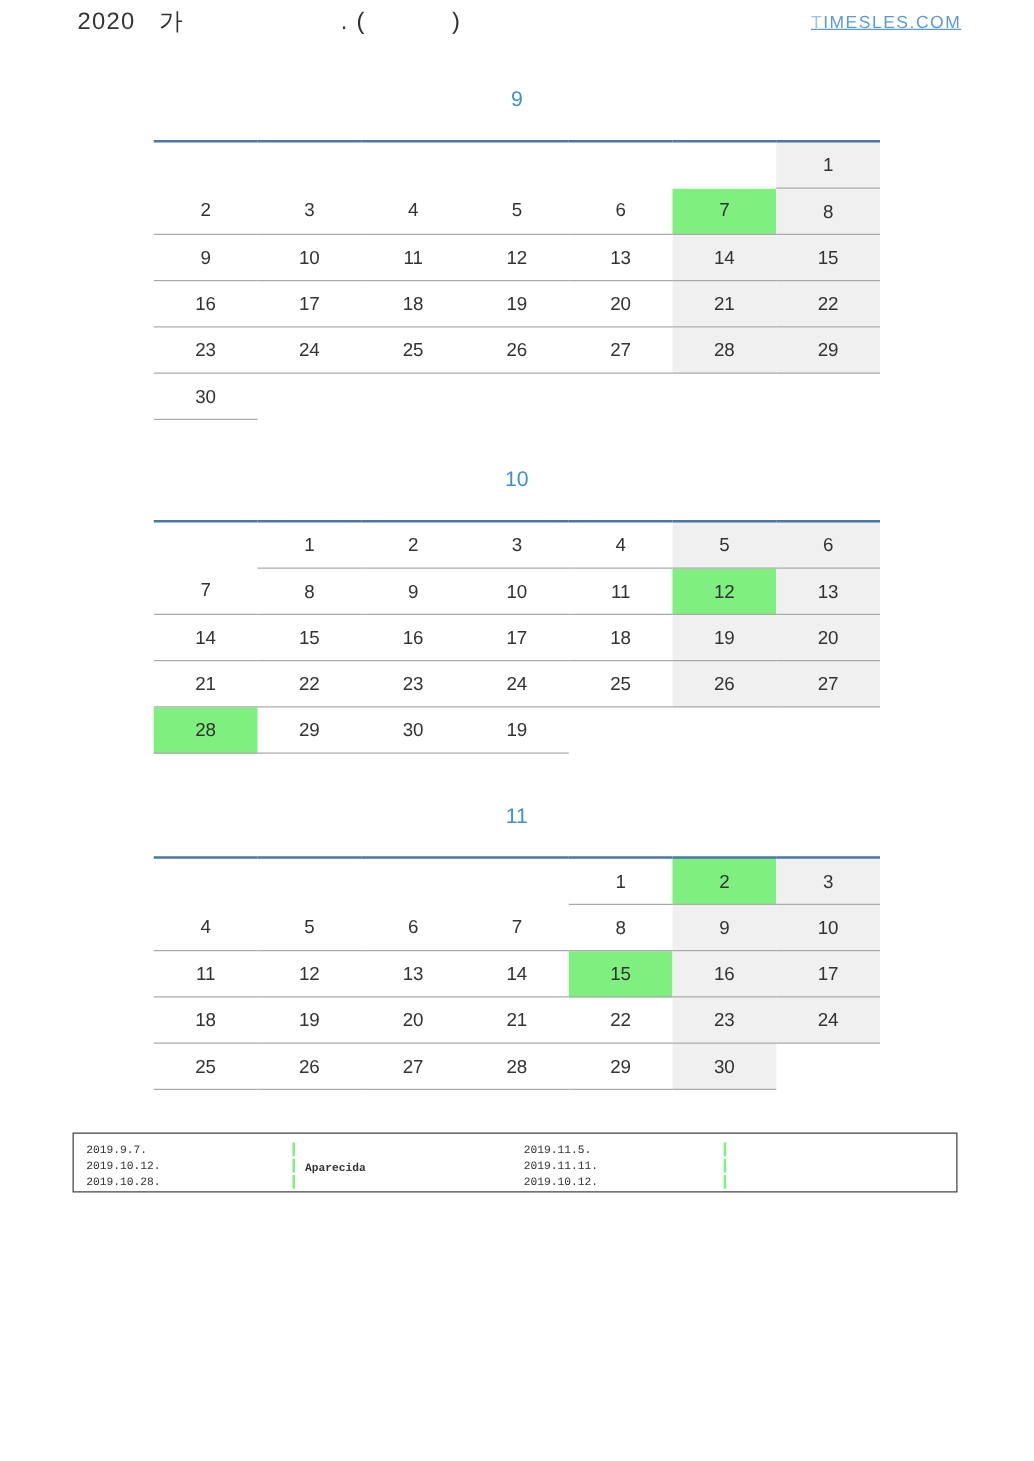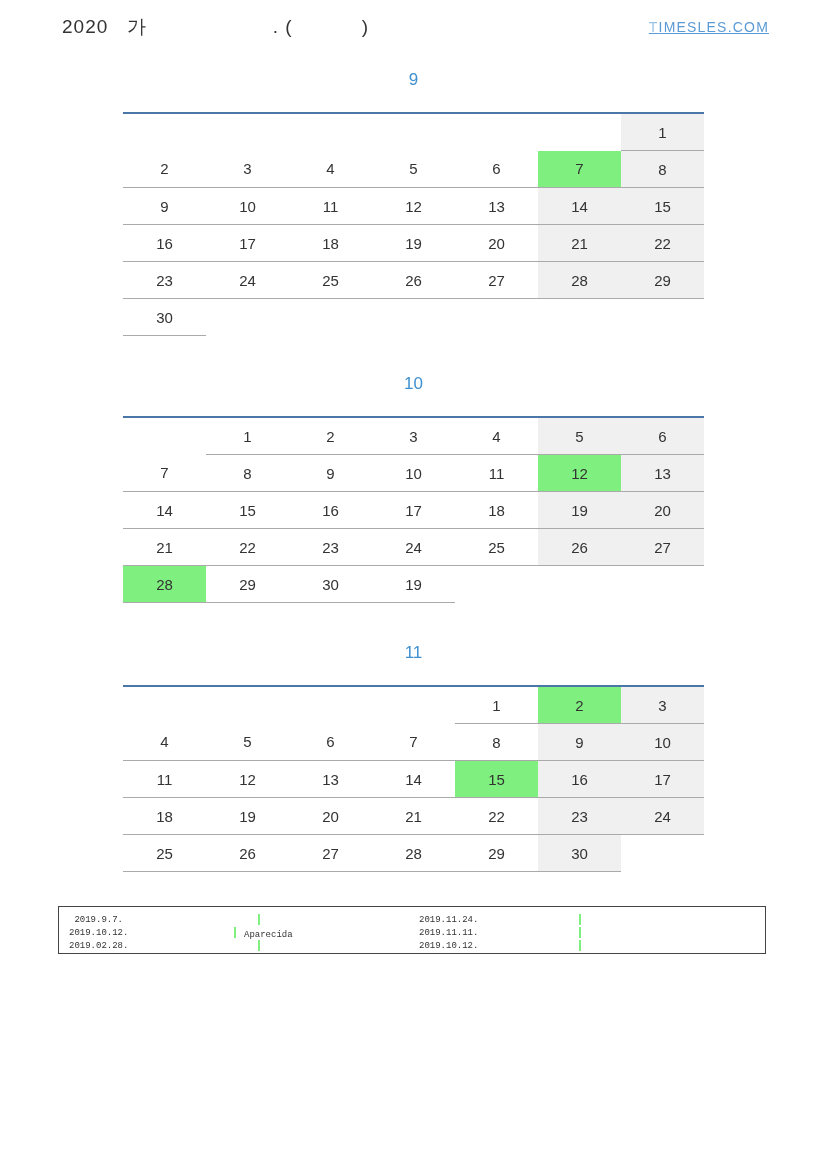--- a/index.html
+++ b/index.html
@@ -16,21 +16,21 @@
   }
   .page {
     position: relative;
     width: 827px;
     height: 1169px;
     box-sizing: border-box;
   }
   
   .header {
     position: absolute;
-    top: 14px;
+    top: 4px;
     left: 0;
     width: 827px;
     height: 34px;
   }
   .header-title {
     position: absolute;
     left: 62px;
     top: 0;
     font-size: 19px;
     letter-spacing: 1px;
@@ -102,32 +102,31 @@
   }
   
   .legend {
     position: absolute;
     left: 58px;
     top: 906px;
     width: 708px;
     height: 48px;
     border: 1px solid #444444;
     box-sizing: border-box;
-    text-align: center;
   }
   .legend-col {
     position: absolute;
     top: 7px;
     font-family: "Liberation Mono", monospace;
     font-size: 9px;
     color: #333333;
     line-height: 13px;
   }
   .legend-col.c1 { left: 10px; }
-  .legend-col.c2 { left: 175px; }
+  .legend-col.c2 { left: 175px; font-weight: bold; }
   .legend-col.c3 { left: 360px; }
   .legend-col.c4 { left: 520px; }
   .legend-line {
     white-space: pre;
     height: 13px;
   }
   .legend-bar {
     display: inline-block;
     width: 2px;
     height: 11px;
@@ -311,29 +310,29 @@
             <td class="empty"></td>
           </tr>
         </tbody>
       </table>
   </div>
 
   <div class="legend">
     <div class="legend-col c1">
       <div class="legend-line">2019.9.7.</div>
       <div class="legend-line">2019.10.12.</div>
-      <div class="legend-line">2019.02.28.</div>
+      <div class="legend-line">2019.10.28.</div>
     </div>
     <div class="legend-col c2">
       <div class="legend-line"><span class="legend-bar"></span><span></span></div>
       <div class="legend-line"><span class="legend-bar"></span><span>Aparecida</span></div>
       <div class="legend-line"><span class="legend-bar"></span><span></span></div>
     </div>
     <div class="legend-col c3">
-      <div class="legend-line">2019.11.24.</div>
+      <div class="legend-line">2019.11.5.</div>
       <div class="legend-line">2019.11.11.</div>
       <div class="legend-line">2019.10.12.</div>
     </div>
     <div class="legend-col c4">
       <div class="legend-line"><span class="legend-bar"></span><span></span></div>
       <div class="legend-line"><span class="legend-bar"></span><span></span></div>
       <div class="legend-line"><span class="legend-bar"></span><span></span></div>
     </div>
   </div>
 

